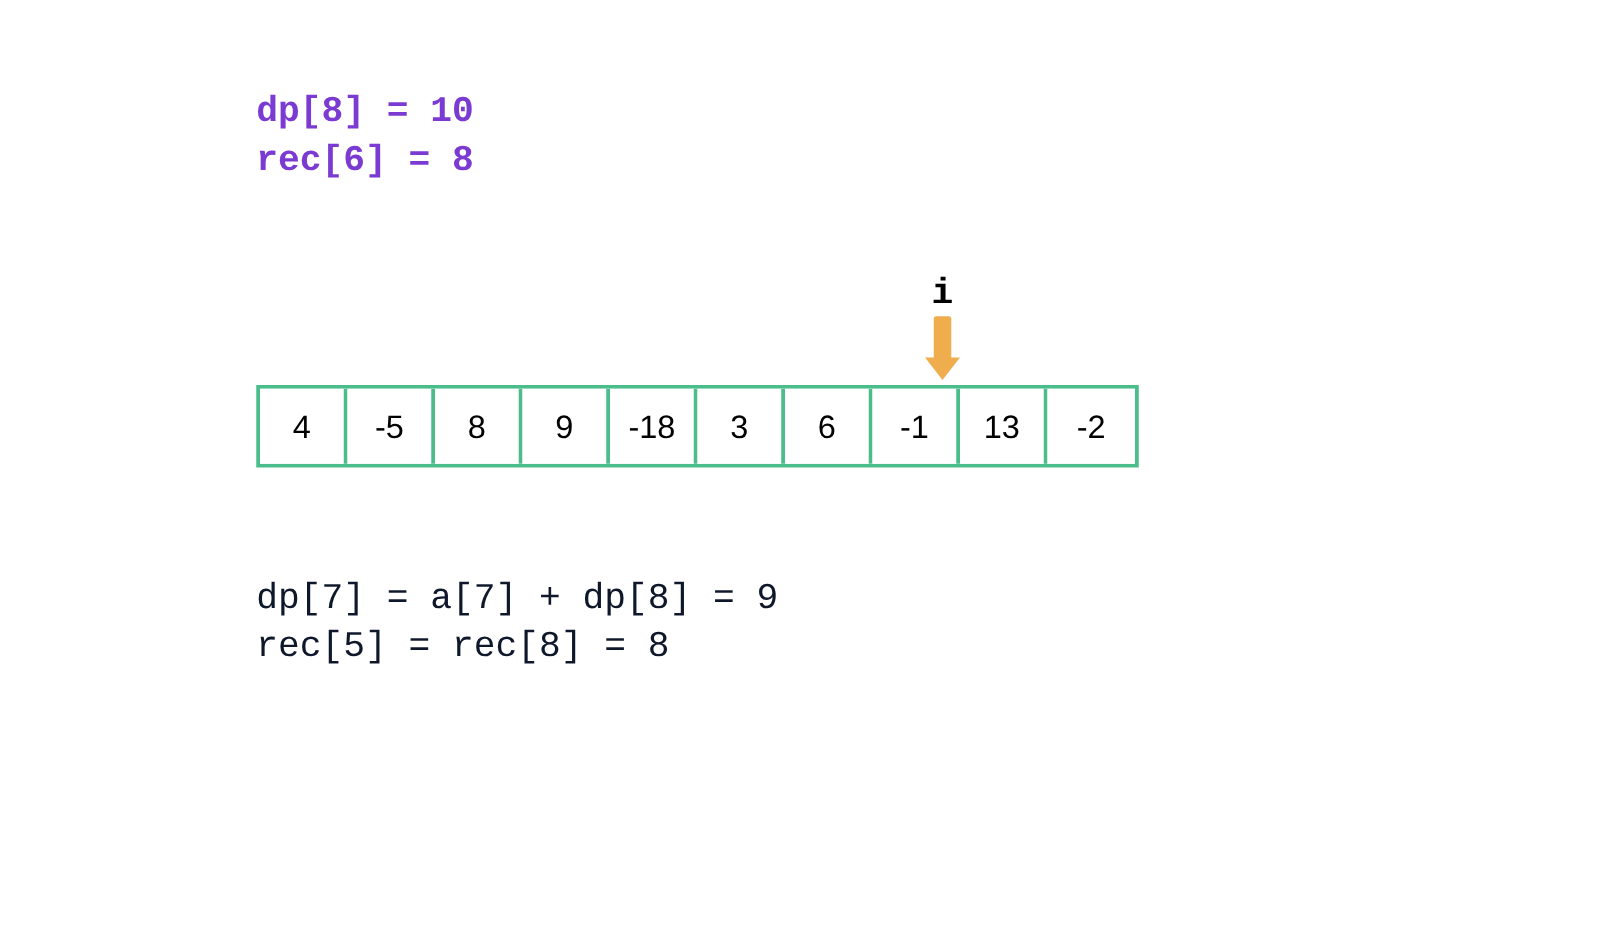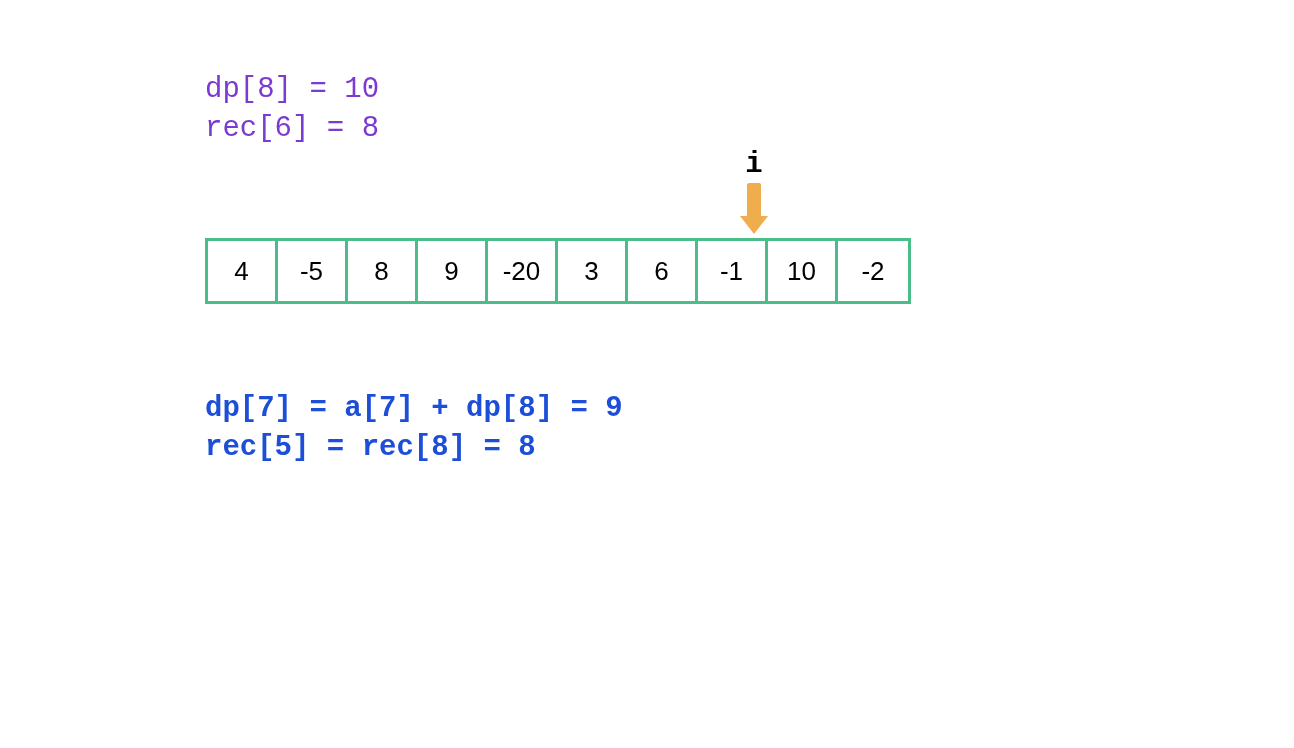--- a/index.html
+++ b/index.html
@@ -14,23 +14,24 @@
       font-family: 'Courier New', Courier, monospace;
       position: relative;
     }
     .container {
       position: absolute;
       left: 205px;
       top: 70px;
     }
     .top-text {
       font-size: 29px;
-      font-weight: normal;
+      font-weight: bold;
       color: #7b3ad1;
       line-height: 1.35;
+      margin-bottom: 70px;
     }
     .pointer-section {
       position: relative;
       height: 90px;
     }
     .pointer-label {
       position: absolute;
       font-family: 'Courier New', Courier, monospace;
       font-size: 29px;
       font-weight: bold;
@@ -73,22 +74,22 @@
       font-size: 26px;
       color: #000;
       background: white;
     }
     .cell:last-child {
       border-right: none;
     }
     .bottom-text {
       margin-top: 85px;
       font-size: 29px;
-      font-weight: bold;
-      color: #1d4ed8;
+      font-weight: normal;
+      color: #0f172a;
       line-height: 1.35;
     }
   </style>
 </head>
 <body>
 
 <div class="container">
   <div class="top-text">
     <div>dp[8] = 10</div>
     <div>rec[6] = 8</div>
@@ -100,25 +101,25 @@
       <div class="arrow-stem"></div>
       <div class="arrow-head"></div>
     </div>
   </div>
 
   <div class="array-row" id="array-row">
       <div class="cell">4</div>
       <div class="cell">-5</div>
       <div class="cell">8</div>
       <div class="cell">9</div>
-      <div class="cell">-20</div>
+      <div class="cell">-18</div>
       <div class="cell">3</div>
       <div class="cell">6</div>
       <div class="cell">-1</div>
-      <div class="cell">10</div>
+      <div class="cell">13</div>
       <div class="cell">-2</div>
     </div>
 
   <div class="bottom-text">
     <div>dp[7] = a[7] + dp[8] = 9</div>
     <div>rec[5] = rec[8] = 8</div>
   </div>
 </div>
 
 </body></html>

